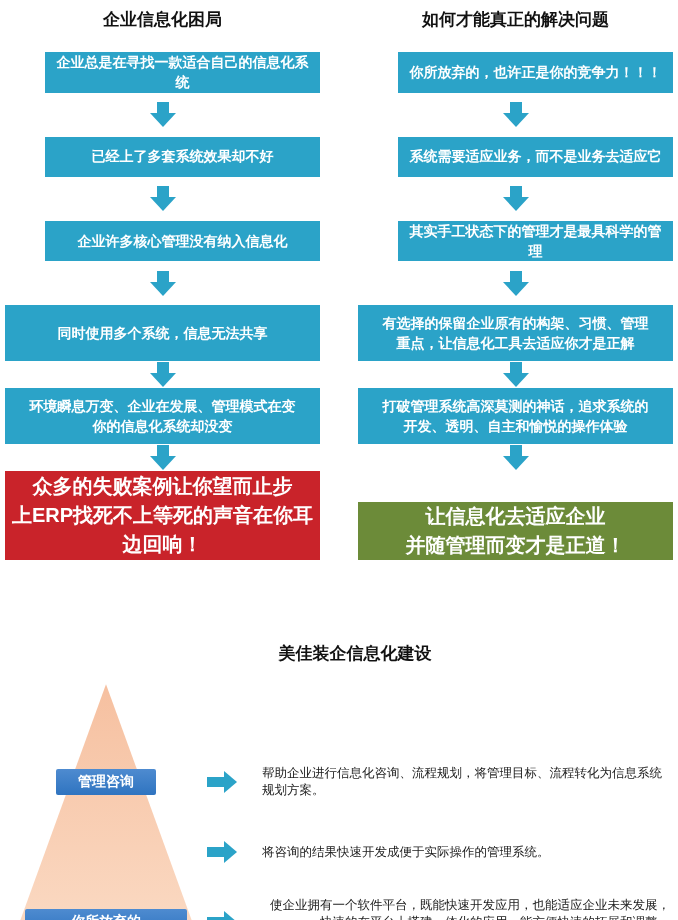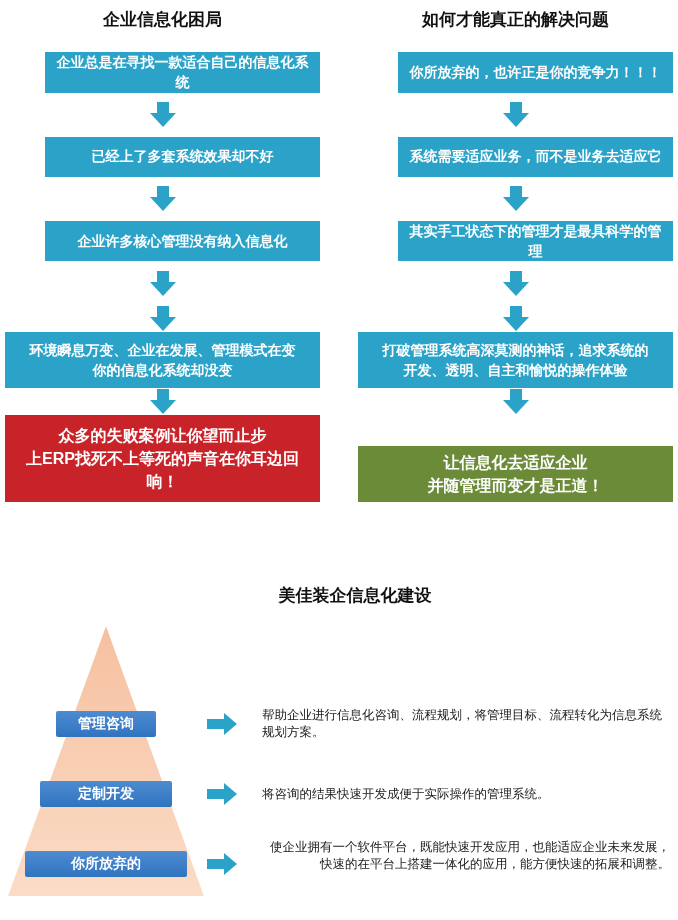--- a/index.html
+++ b/index.html
@@ -40,21 +40,21 @@
     font-weight: bold;
     font-size: 14px;
     line-height: 1.45;
     white-space: pre-line;
     background: var(--cyan, #2BA3C8);
     padding: 0 6px;
     box-sizing: border-box;
   }
   .row-s .box { min-height: 40px; margin-left: 40px; }
   .row-d .box { min-height: 56px; }
-  .row-final .box { font-size: 16px; }
+  .row-final .box { font-size: 20px; }
   .box.red   { background: var(--red, #C9232A); }
   .box.green { background: var(--green, #6C8B39); margin-top: 31px; }
 
   .gap { display: grid; grid-template-columns: 1fr 1fr; column-gap: 38px; }
   .gap-lg { height: 44px; }
   .gap-sm { height: 27px; }
   .gap-cell { display: flex; align-items: center; justify-content: center; }
 
   .down-arrow { position: relative; width: 26px; height: 25px; }
   .down-arrow::before {
@@ -161,20 +161,25 @@
     </div>
     <div class="gap gap-lg">
       <div class="gap-cell">
           <span class="down-arrow"></span>
         </div>
       <div class="gap-cell">
           <span class="down-arrow"></span>
         </div>
     </div>
 
+    <div class="frow row-d">
+      <div class="box">同时使用多个系统，信息无法共享</div>
+      <div class="box">有选择的保留企业原有的构架、习惯、管理
+重点，让信息化工具去适应你才是正解</div>
+    </div>
     <div class="gap gap-sm">
       <div class="gap-cell">
           <span class="down-arrow"></span>
         </div>
       <div class="gap-cell">
           <span class="down-arrow"></span>
         </div>
     </div>
 
     <div class="frow row-d">
@@ -203,21 +208,20 @@
 
   <div class="pyr">
     <h2 class="pyr-title">美佳装企信息化建设</h2>
 
     <div class="triangle"></div>
 
     <div class="pbar pbar1">管理咨询</div>
     <span class="right-arrow parrow1"></span>
     <div class="pdesc pdesc1">帮助企业进行信息化咨询、流程规划，将管理目标、流程转化为信息系统规划方案。</div>
 
-    <div class="pbar pbar2">定制开发</div>
     <span class="right-arrow parrow2"></span>
     <div class="pdesc pdesc2">将咨询的结果快速开发成便于实际操作的管理系统。</div>
 
     <div class="pbar pbar3">你所放弃的</div>
     <span class="right-arrow parrow3"></span>
     <div class="pdesc pdesc3">使企业拥有一个软件平台，既能快速开发应用，也能适应企业未来发展，快速的在平台上搭建一体化的应用，能方便快速的拓展和调整。</div>
   </div>
 
 </div>
 

